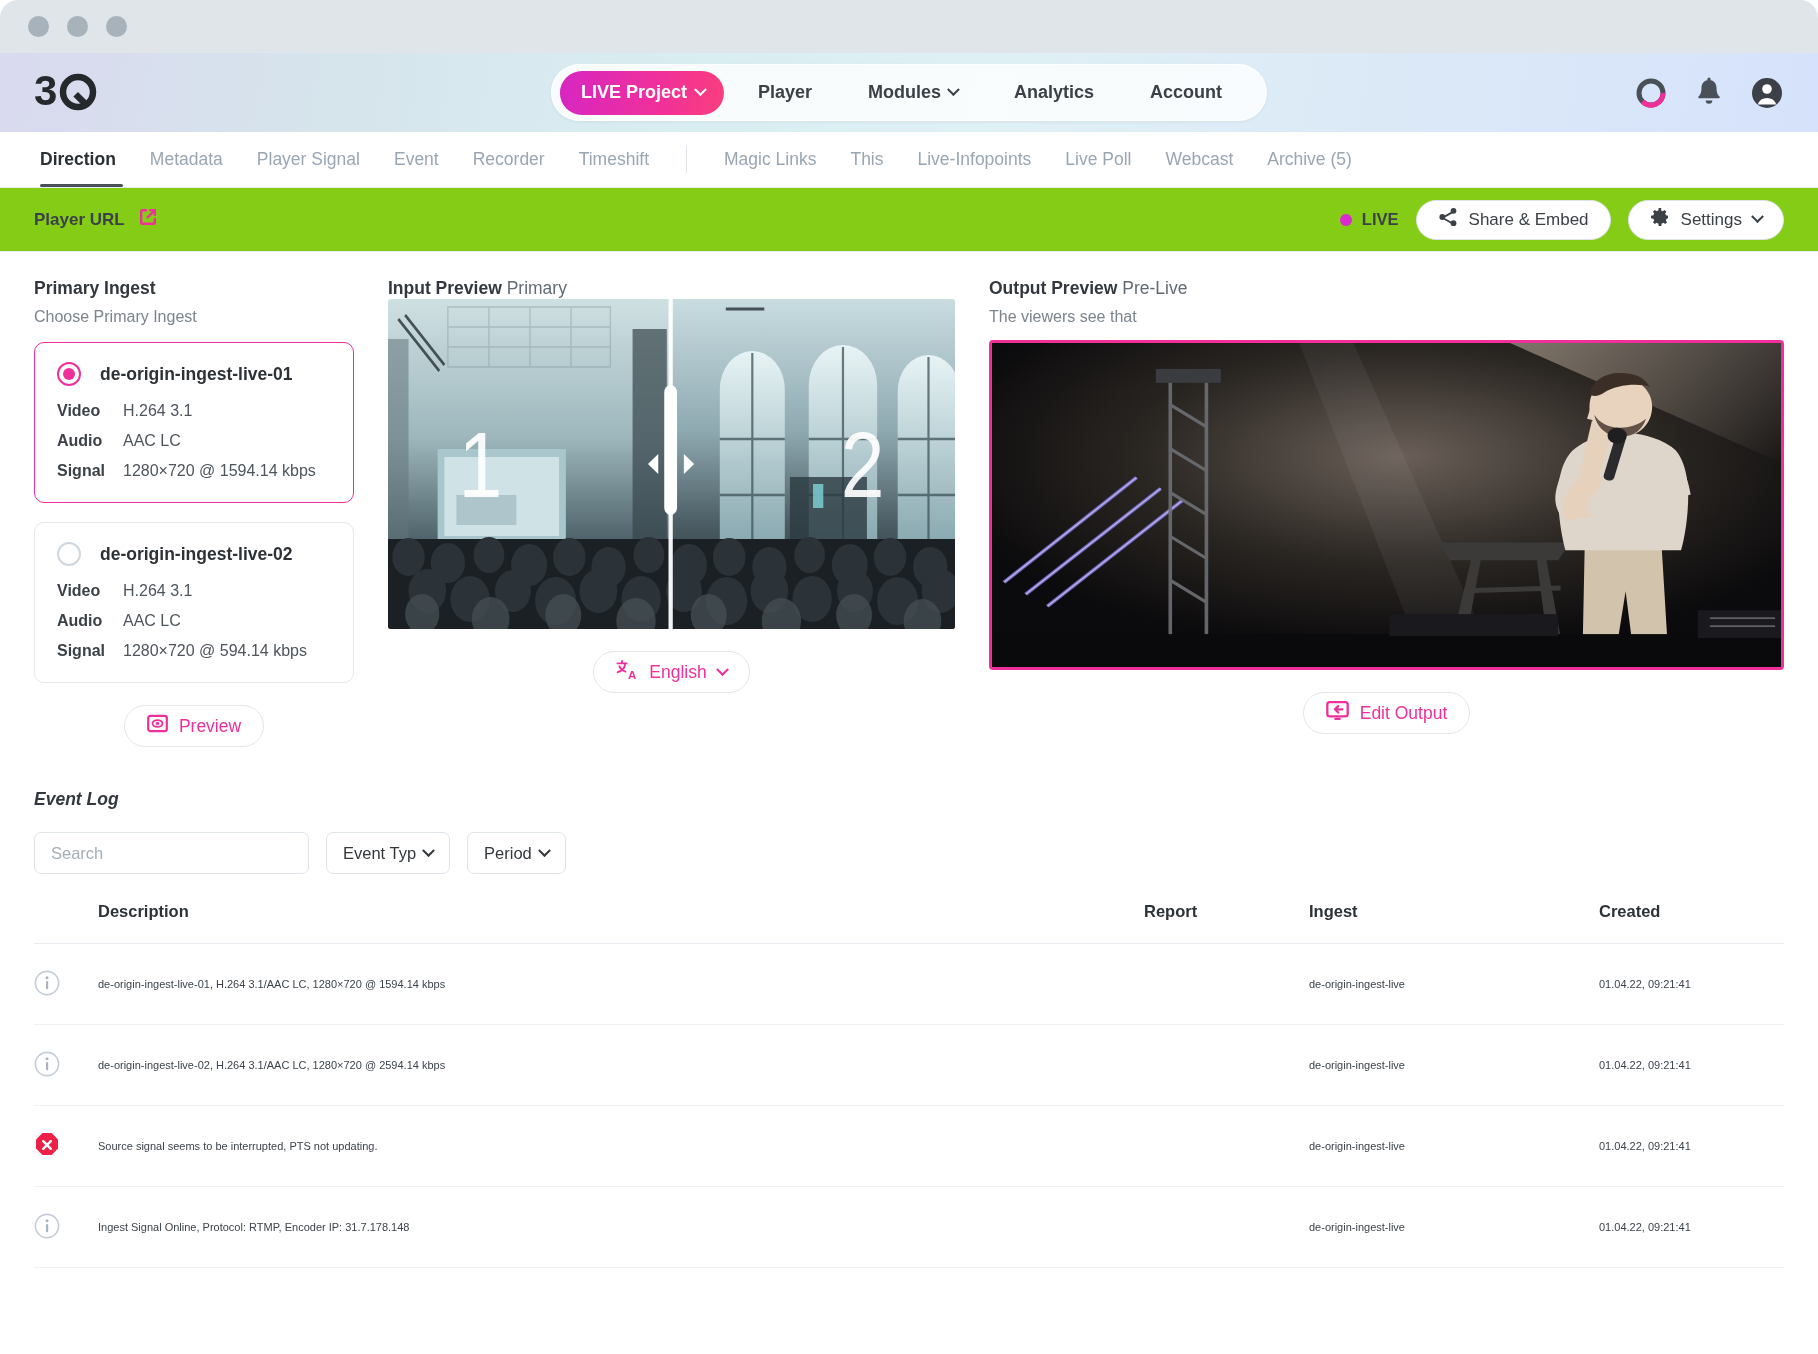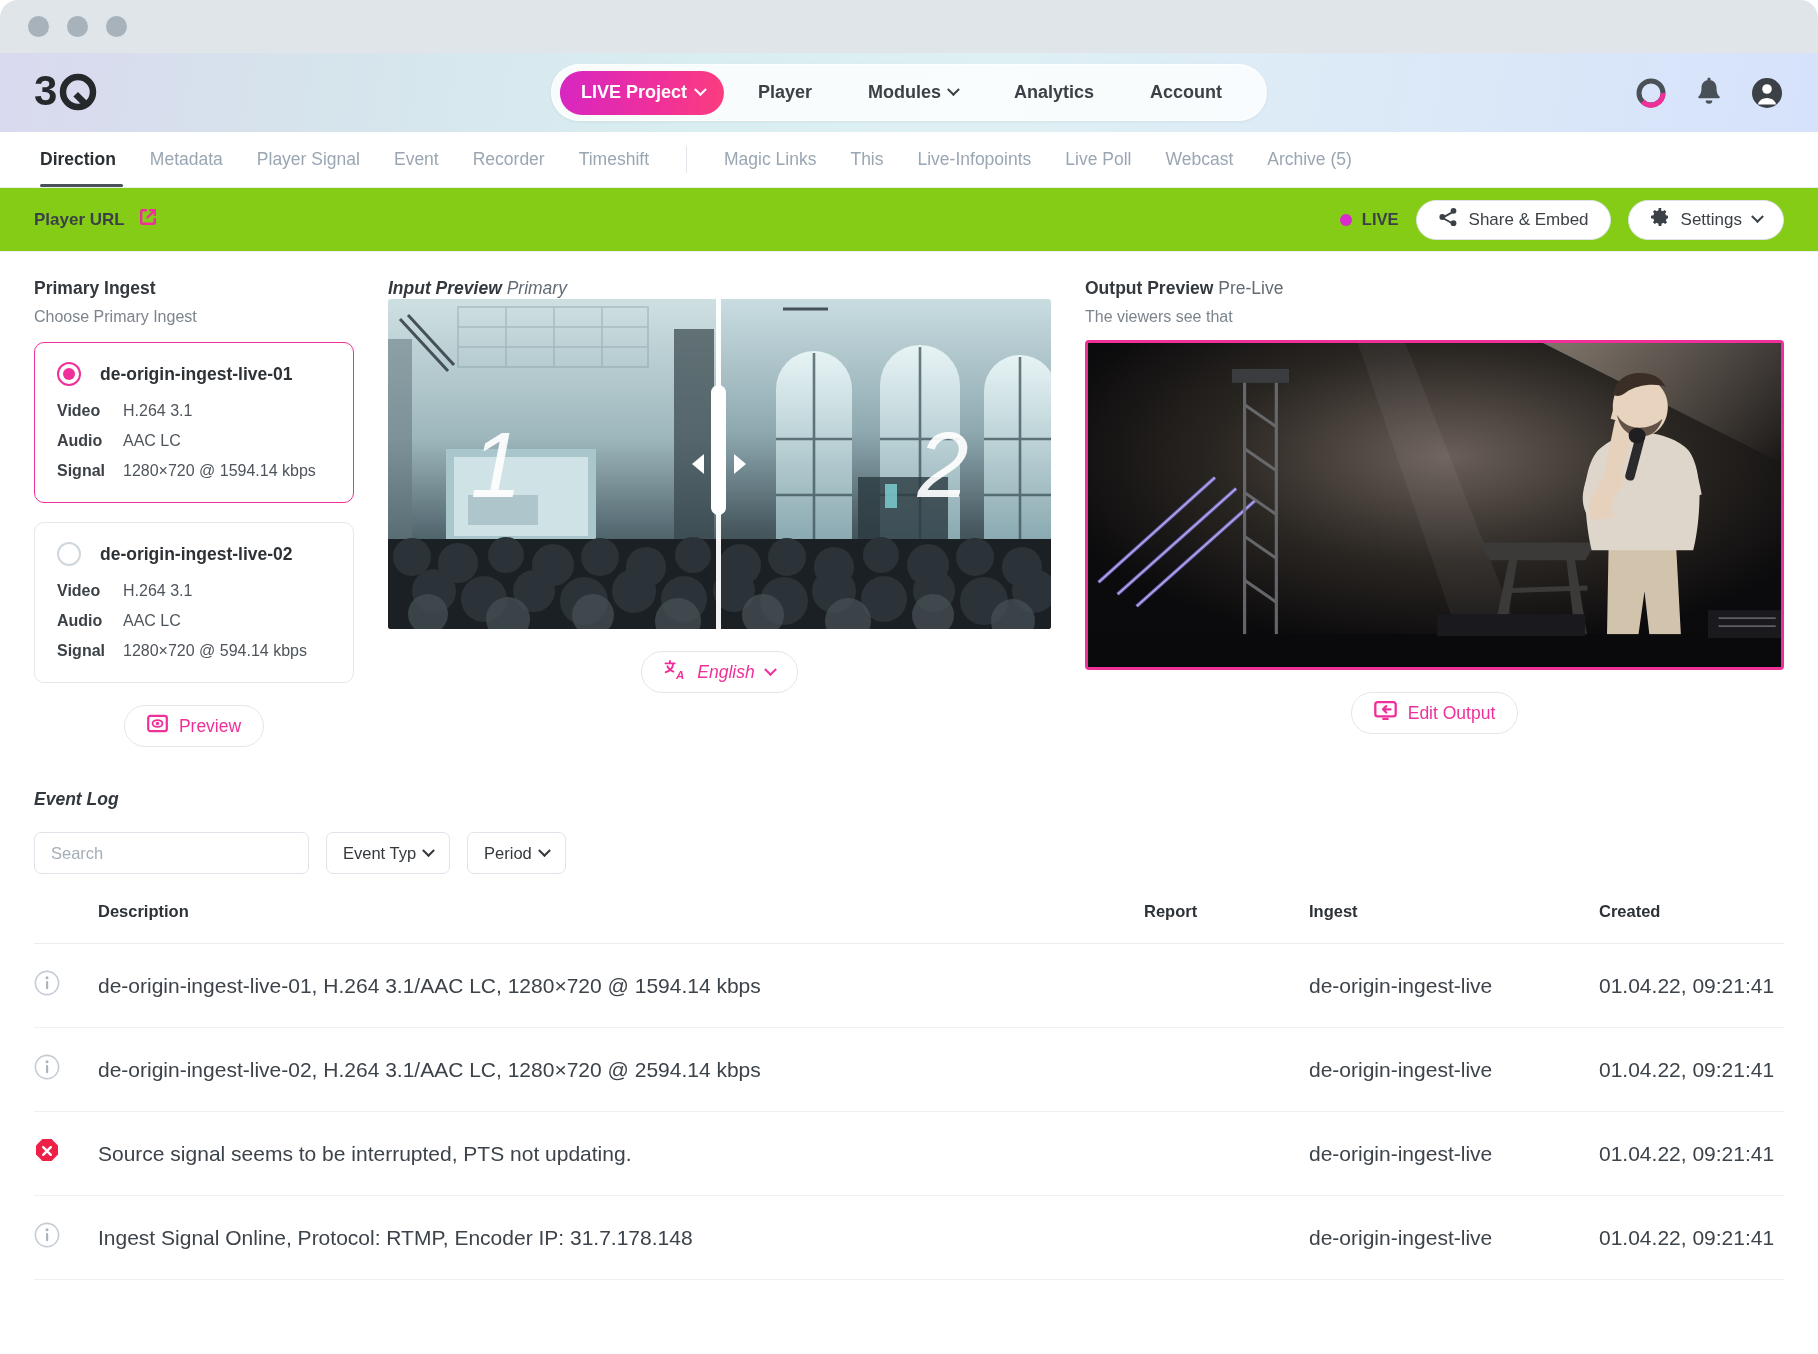--- a/index.html
+++ b/index.html
@@ -133,21 +133,21 @@
   .pillbtn {
     background:#fff; border:1px solid #dde3e9; border-radius:22px;
     height:40px; display:flex; align-items:center; gap:11px;
     padding: 0 21px; font-size:17px; color:#3b4146; cursor:pointer; white-space:nowrap;
   }
 
   
   .content { padding: 26px 34px 0 34px; }
   .cols { display:flex; gap:34px; align-items:flex-start; }
   .col-left { width: 320px; flex: none; }
-  .col-mid { width: 663px; flex:none;font-style:italic; }
+  .col-mid { width: 567px; flex:none; }
   .col-right { flex:1; }
 
   .sec-title { font-size:17.5px; font-weight:700; color:#32383e; }
   .sec-title .muted { font-weight:400; color:#626b74; }
   .sec-sub { font-size:16px; color:#7b848d; margin-top:9px; margin-bottom:14px; }
 
   .ingest-card {
     border:1px solid #e3e8ec; border-radius:10px; padding: 19px 22px 22px 22px; margin-bottom: 19px; margin-top: 16px;
   }
   .ingest-card.selected { border:1.6px solid #f0309a; }
@@ -185,21 +185,21 @@
     height:42px; border:1px solid #dfe4ea; border-radius:7px; background:#fff;
     display:flex; align-items:center; gap:8px; padding:0 16px; font-size:16.5px; color:#33383d; cursor:pointer;
   }
 
   table.evtable { width:100%; border-collapse:collapse; }
   table.evtable th {
     text-align:left; font-size:16.5px; font-weight:700; color:#2d3237;
     padding: 0 0 22px 0;
   }
   table.evtable thead tr { border-bottom:1px solid #e9edf1; }
-  table.evtable td { padding: 26px 0; font-size:21px; color:#3c434a; border-bottom:1px solid #eef1f4; vertical-align:middle; }
+  table.evtable td { padding: 26px 0; font-size:11px; color:#3c434a; border-bottom:1px solid #eef1f4; vertical-align:middle; }
   .c-icon { width:64px; }
   .c-desc { }
   .c-report { width:165px; }
   .c-ingest { width:290px; }
   .c-created { width:185px; }
   .ico-info { display:inline-block; }
   .ico-err { display:inline-block; }
 </style>
 </head>
 <body>

